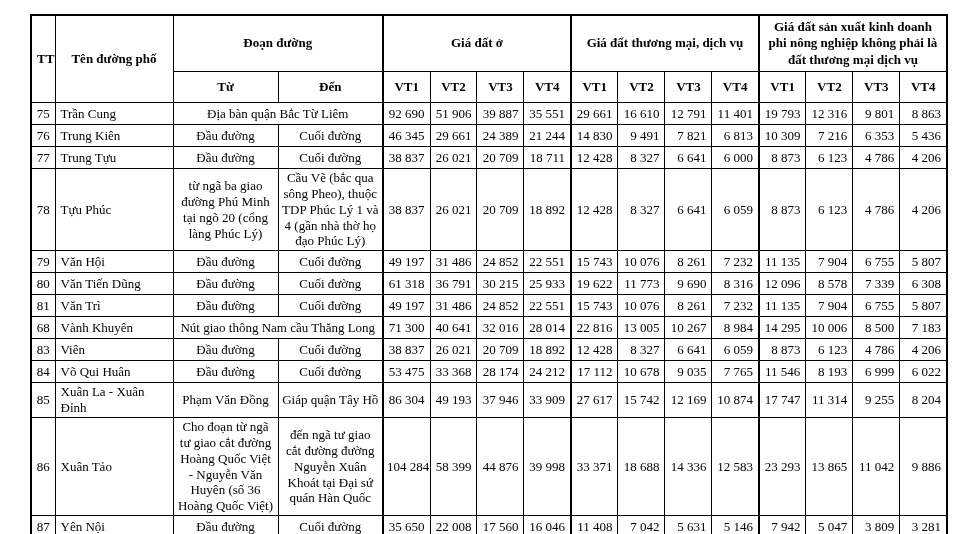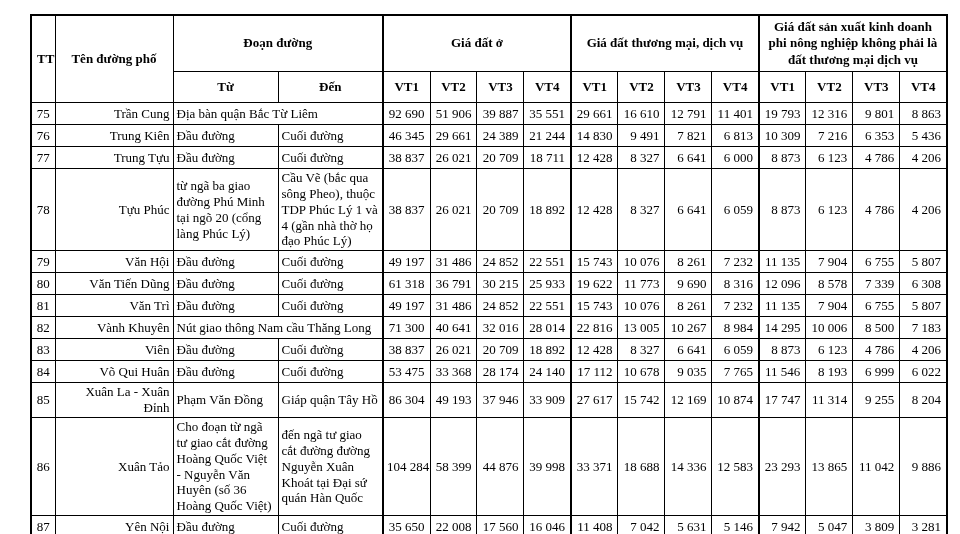--- a/index.html
+++ b/index.html
@@ -39,22 +39,22 @@
   tr.hdr-row-1 th { height: 51px; }
   tr.hdr-row-2 th { height: 26px; }
   tbody td {
     font-size: 13px;
     line-height: 1.22;
     vertical-align: middle;
     padding: 1px 3px;
     height: 19px;
   }
   td.c-tt   { text-align: center; }
-  td.c-name { text-align: right; padding-left: 5px; }
-  td.c-seg  { }
+  td.c-name { text-align: left; padding-left: 5px; }
+  td.c-seg  { text-align: center; }
   td.c-num  { text-align: right; padding-right: 5px; white-space: nowrap; }
 </style>
 </head>
 <body>
 
 <div class="page">
   <table class="price-table">
     <colgroup>
       <col style="width:24px">
       <col style="width:118px">
@@ -219,21 +219,21 @@
           <td class="c-num gs">15 743</td>
           <td class="c-num">10 076</td>
           <td class="c-num">8 261</td>
           <td class="c-num">7 232</td>
           <td class="c-num gs">11 135</td>
           <td class="c-num">7 904</td>
           <td class="c-num">6 755</td>
           <td class="c-num">5 807</td>
         </tr>
         <tr>
-          <td class="c-tt">82</td>
+          <td class="c-tt">68</td>
           <td class="c-name">Vành Khuyên</td>
           <td class="c-seg" colspan="2">Nút giao thông Nam cầu Thăng Long</td>
           <td class="c-num gs">71 300</td>
           <td class="c-num">40 641</td>
           <td class="c-num">32 016</td>
           <td class="c-num">28 014</td>
           <td class="c-num gs">22 816</td>
           <td class="c-num">13 005</td>
           <td class="c-num">10 267</td>
           <td class="c-num">8 984</td>
@@ -261,21 +261,21 @@
           <td class="c-num">4 206</td>
         </tr>
         <tr>
           <td class="c-tt">84</td>
           <td class="c-name">Võ Qui Huân</td>
           <td class="c-seg">Đầu đường</td>
           <td class="c-seg">Cuối đường</td>
           <td class="c-num gs">53 475</td>
           <td class="c-num">33 368</td>
           <td class="c-num">28 174</td>
-          <td class="c-num">24 140</td>
+          <td class="c-num">24 212</td>
           <td class="c-num gs">17 112</td>
           <td class="c-num">10 678</td>
           <td class="c-num">9 035</td>
           <td class="c-num">7 765</td>
           <td class="c-num gs">11 546</td>
           <td class="c-num">8 193</td>
           <td class="c-num">6 999</td>
           <td class="c-num">6 022</td>
         </tr>
         <tr>

